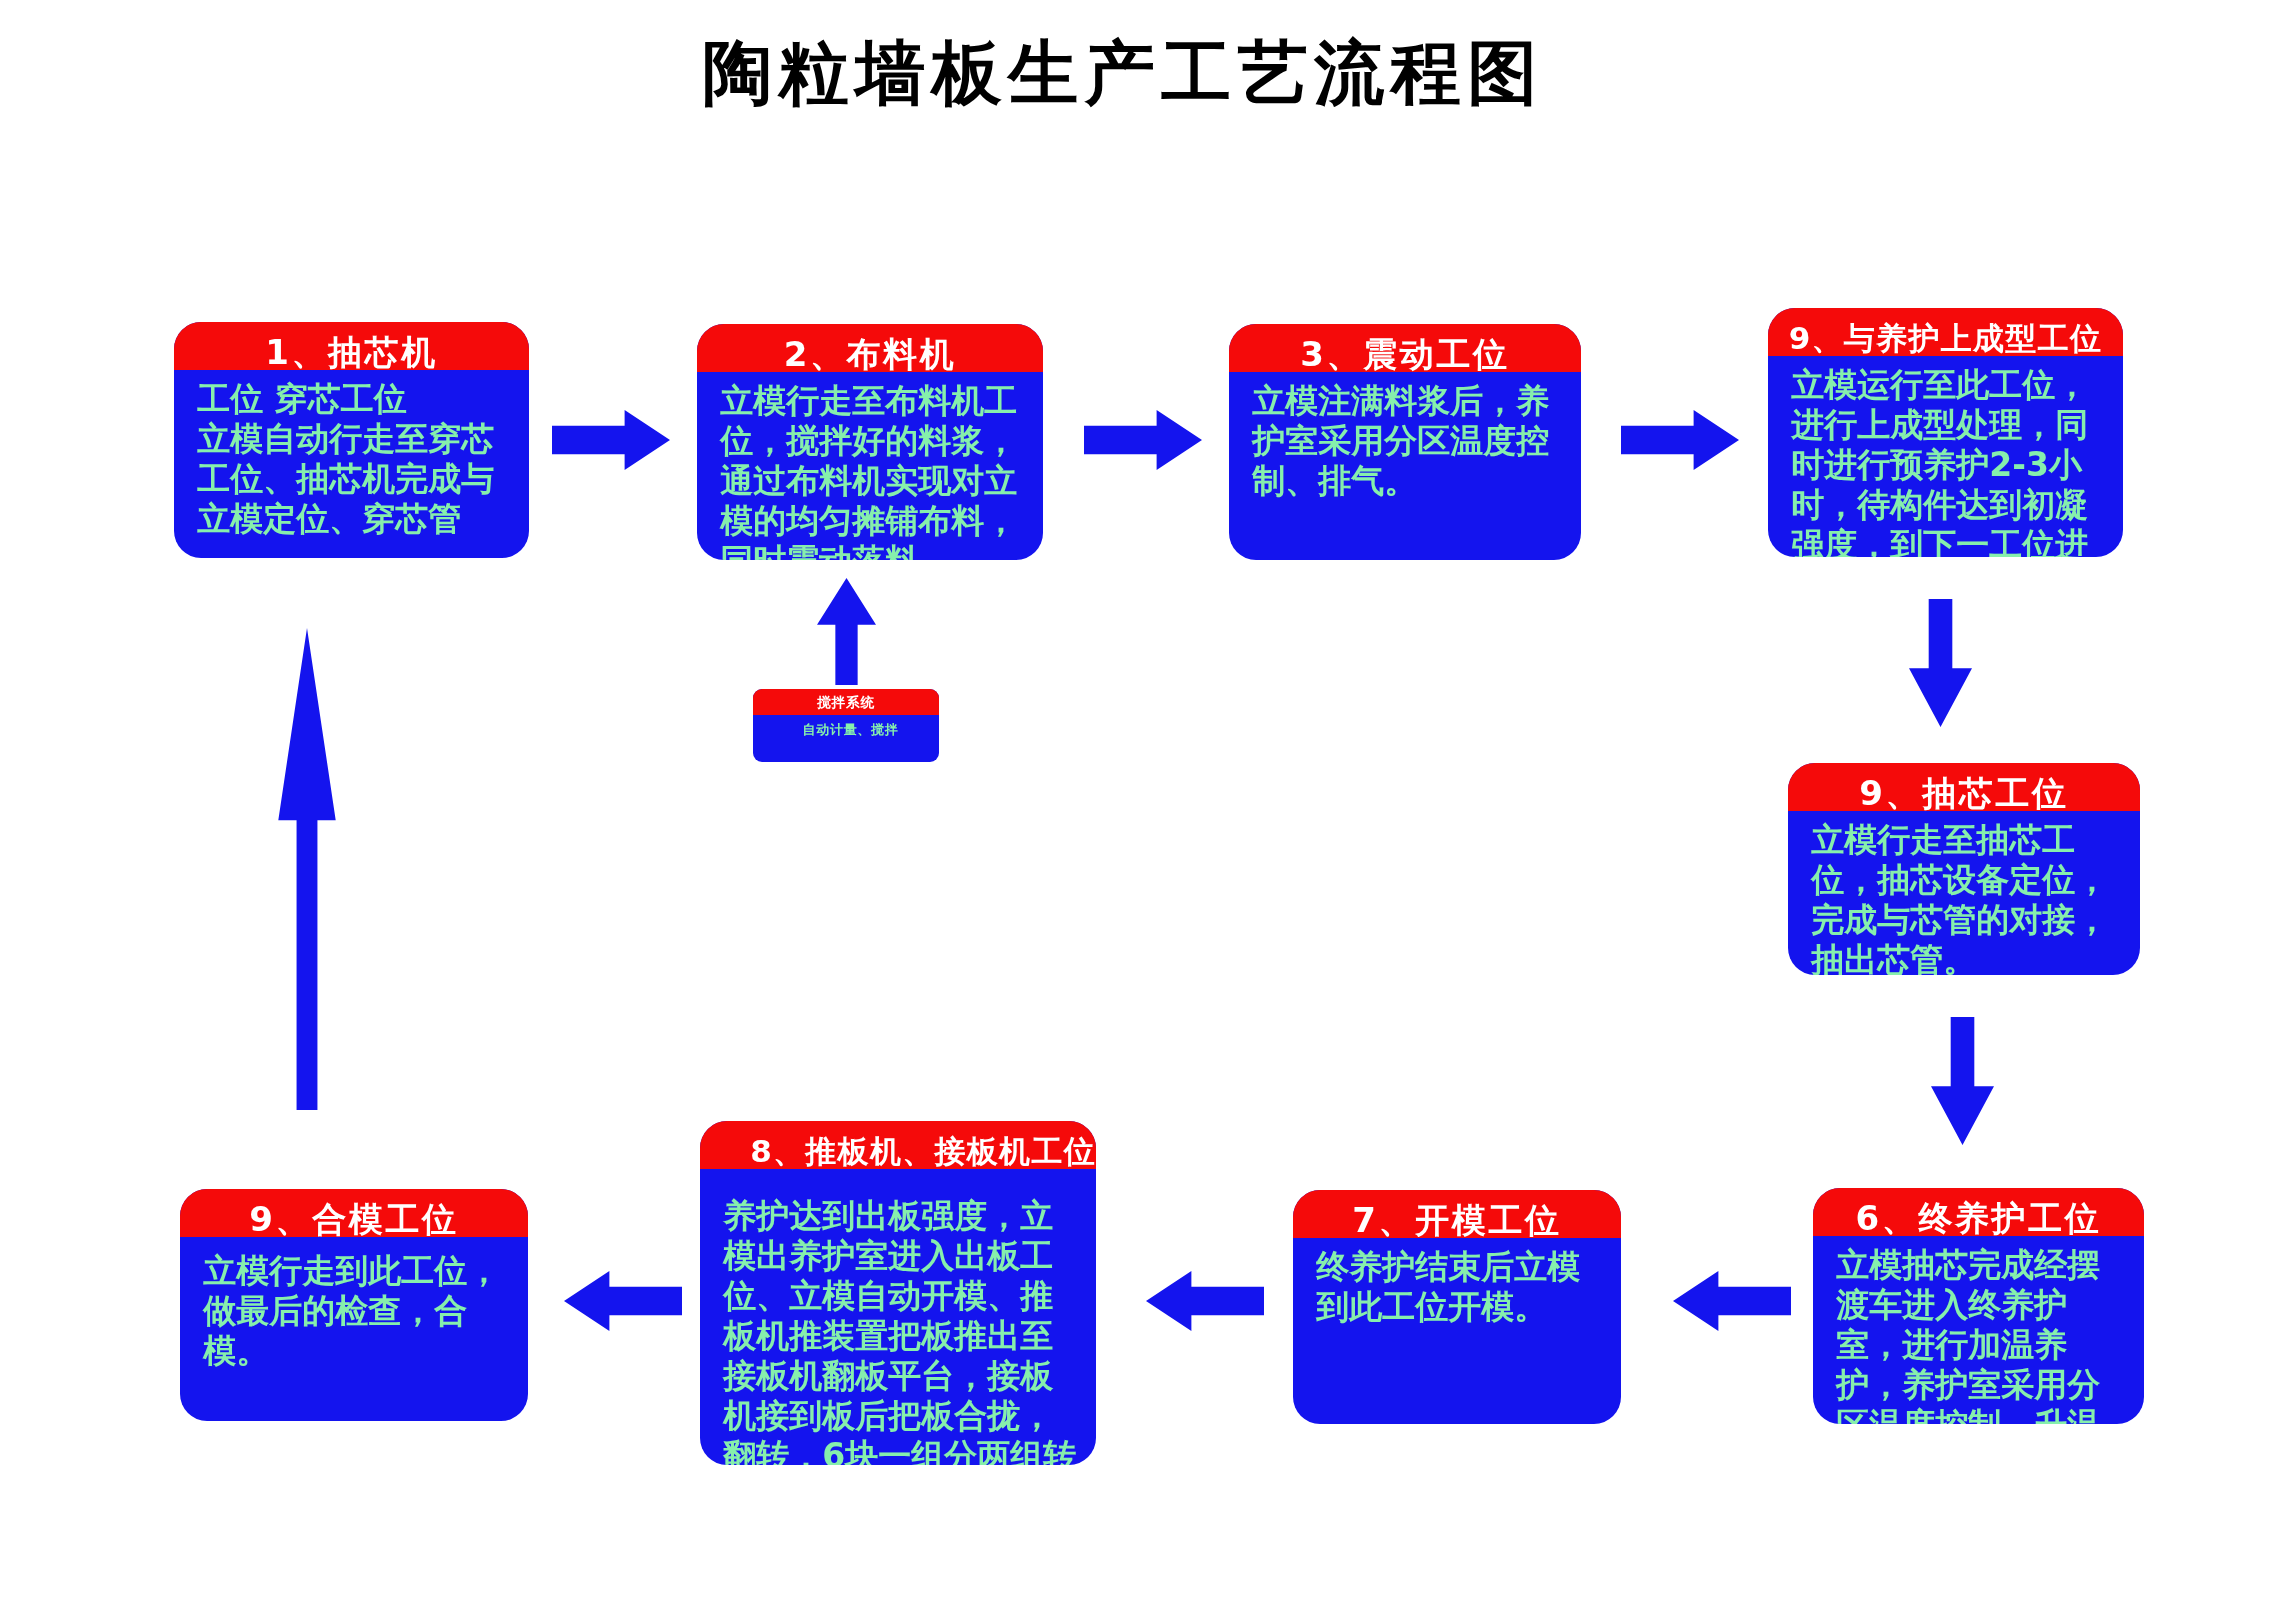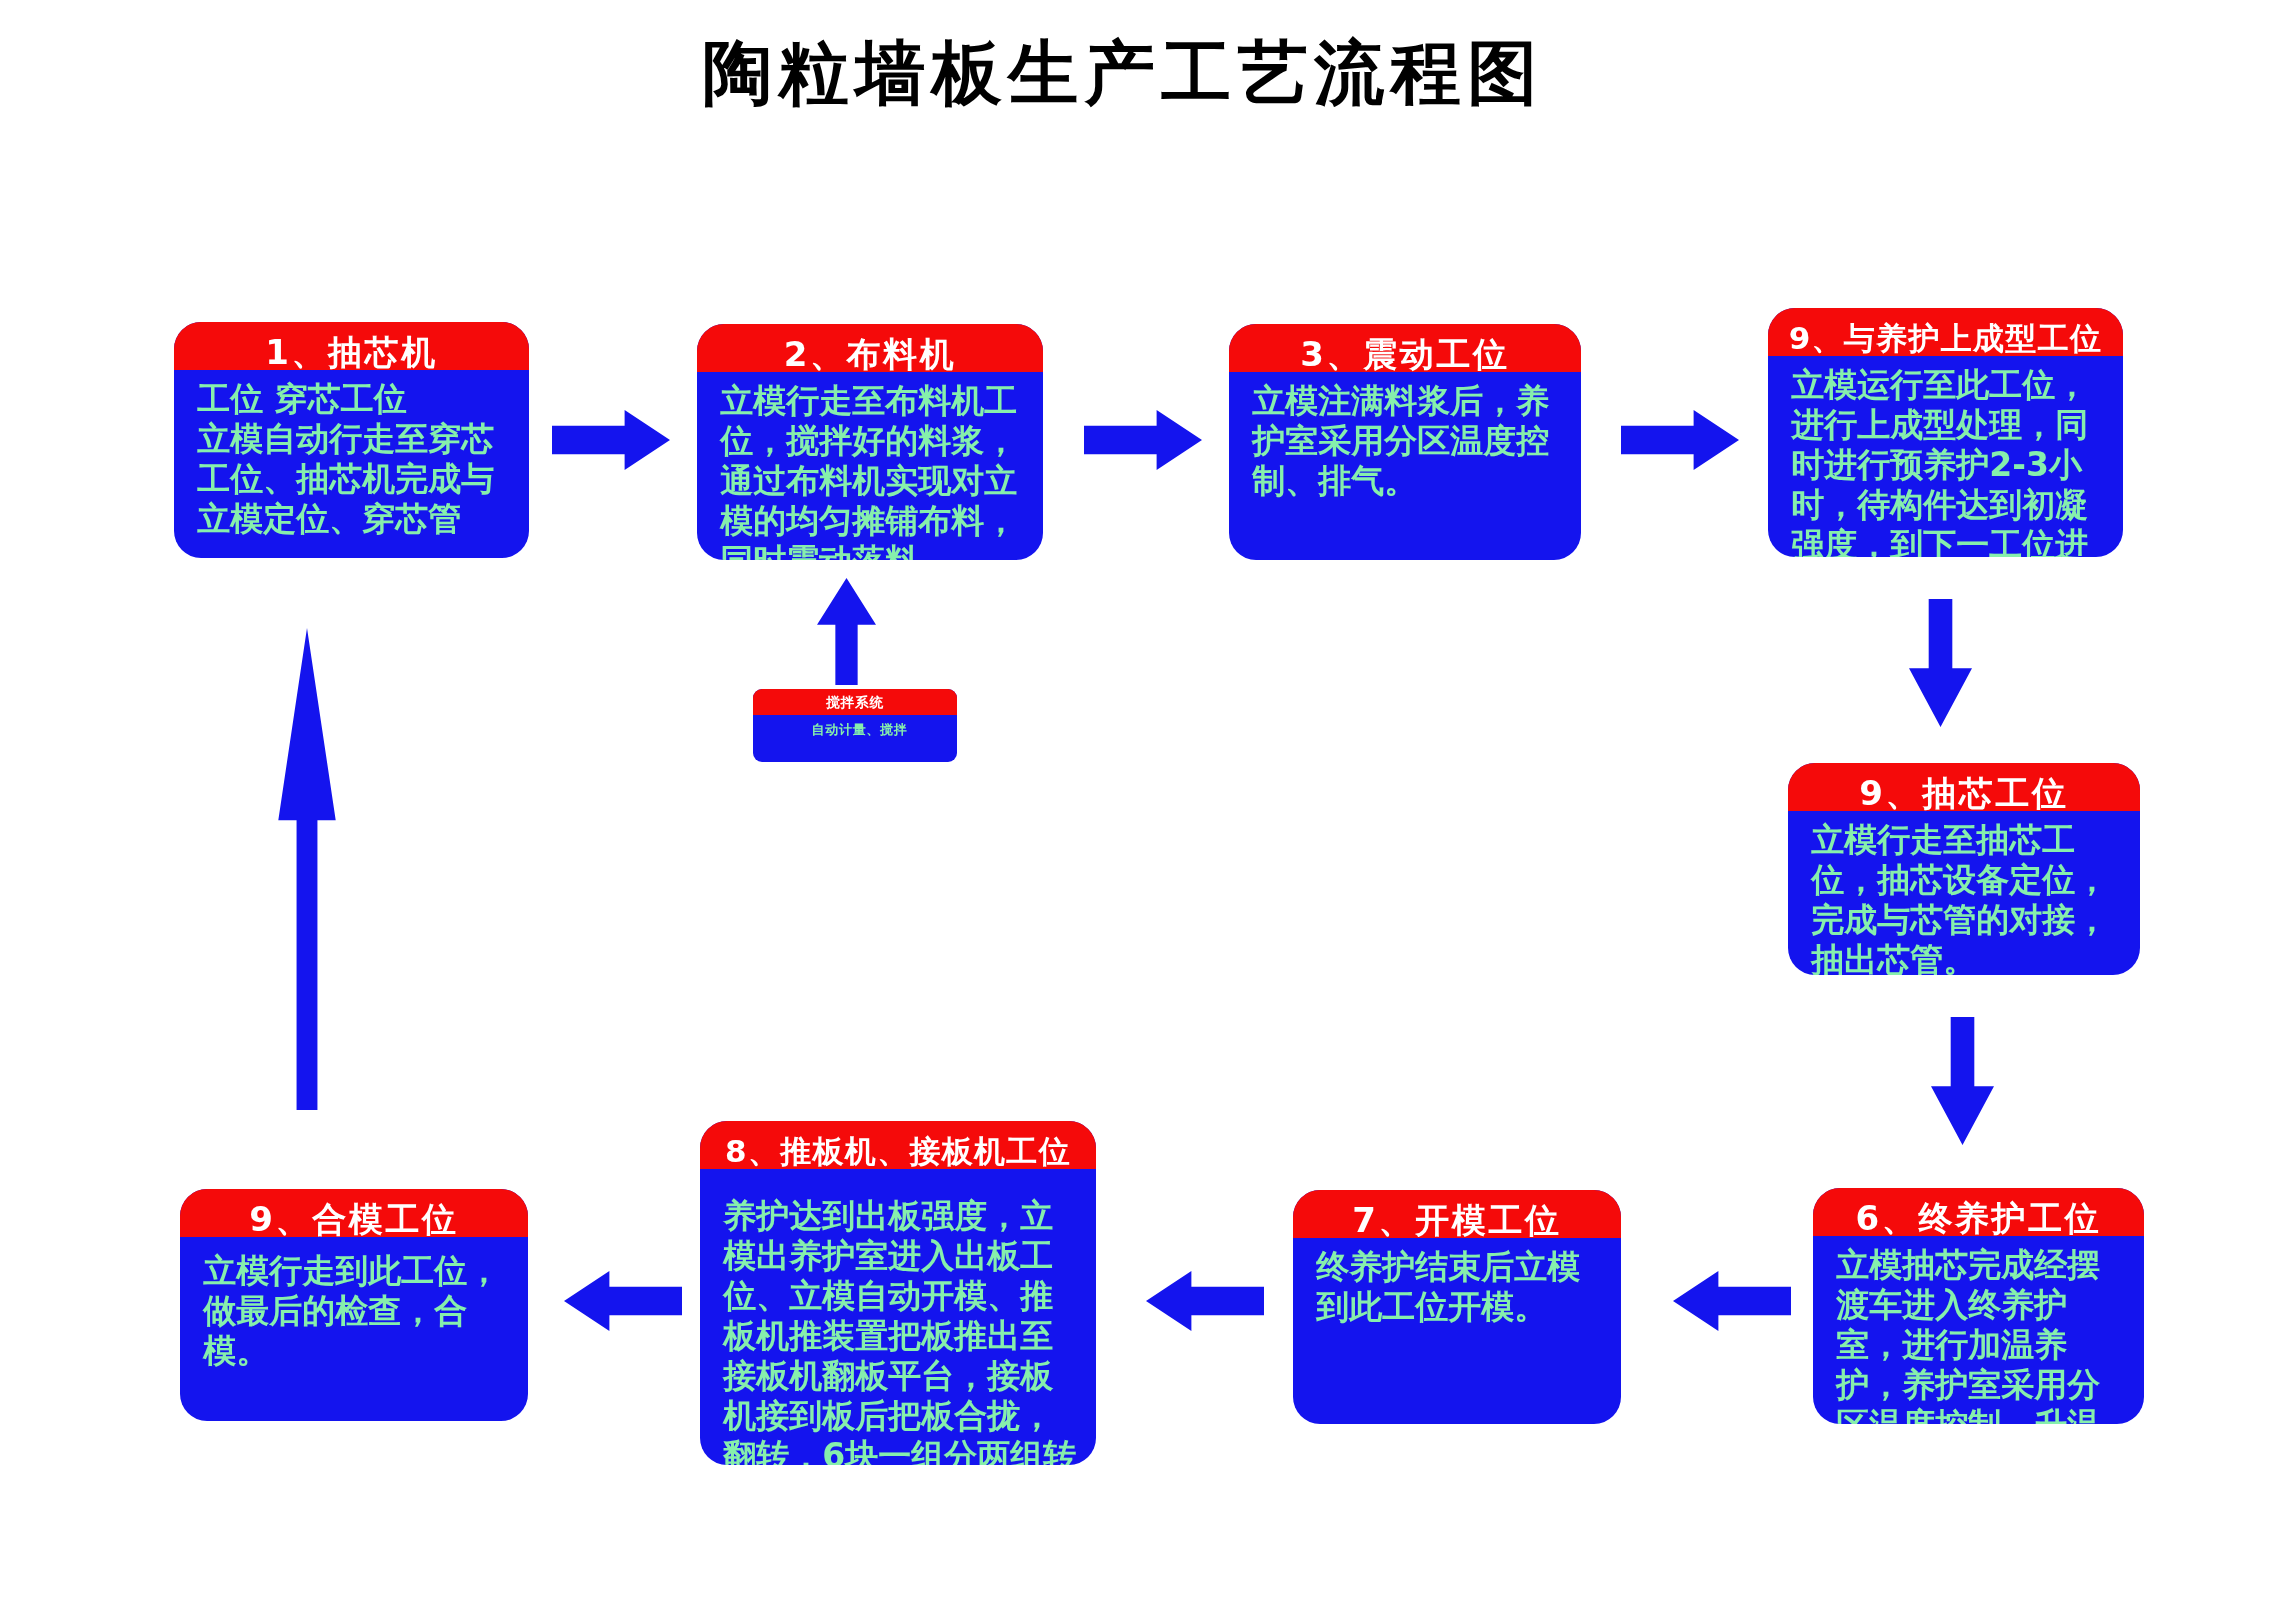--- a/index.html
+++ b/index.html
@@ -104,30 +104,30 @@
   <div class="hdr">6、终养护工位</div>
   <div class="bdy">立模抽芯完成经摆渡车进入终养护室，进行加温养护，养护室采用分区温度控制，升温区，恒温区，降温区</div>
 </div>
 
 <div class="card sz-big" style="left:1293px; top:1190px; width:328px; height:234px;">
   <div class="hdr">7、开模工位</div>
   <div class="bdy">终养护结束后立模到此工位开模。</div>
 </div>
 
 <div class="card sz-big" style="left:700px; top:1121px; width:396px; height:344px;">
-  <div class="hdr" style="font-size:31px; letter-spacing:1.3px;">8、推板机、接板机工位</div>
+  <div class="hdr" style="font-size:31px; letter-spacing:1.3px;text-align:right;">8、推板机、接板机工位</div>
   <div class="bdy" style="padding-top:27px;">养护达到出板强度，立模出养护室进入出板工位、立模自动开模、推板机推装置把板推出至接板机翻板平台，接板机接到板后把板合拢，翻转，6块一组分两组转运。</div>
 </div>
 
 <div class="card sz-big" style="left:180px; top:1189px; width:348px; height:232px;">
   <div class="hdr">9、合模工位</div>
   <div class="bdy" style="padding-top:14.3px;">立模行走到此工位，做最后的检查，合模。</div>
 </div>
 
-<div class="card sz-mini" style="left:753px; top:689px; width:204px; height:73px;">
+<div class="card sz-mini" style="left:753px; top:689px; width:186px; height:73px;">
   <div class="hdr">搅拌系统</div>
   <div class="bdy">自动计量、搅拌</div>
 </div>
 
 <div class="arrow" style="left:552px; top:410px; width:118px; height:60px;">
   <svg viewBox="0 0 182 92" preserveAspectRatio="none">
     <polygon points="0,24 112,24 112,0 182,46 112,92 112,68 0,68" fill="#1414EE"></polygon>
   </svg>
 </div>
 

